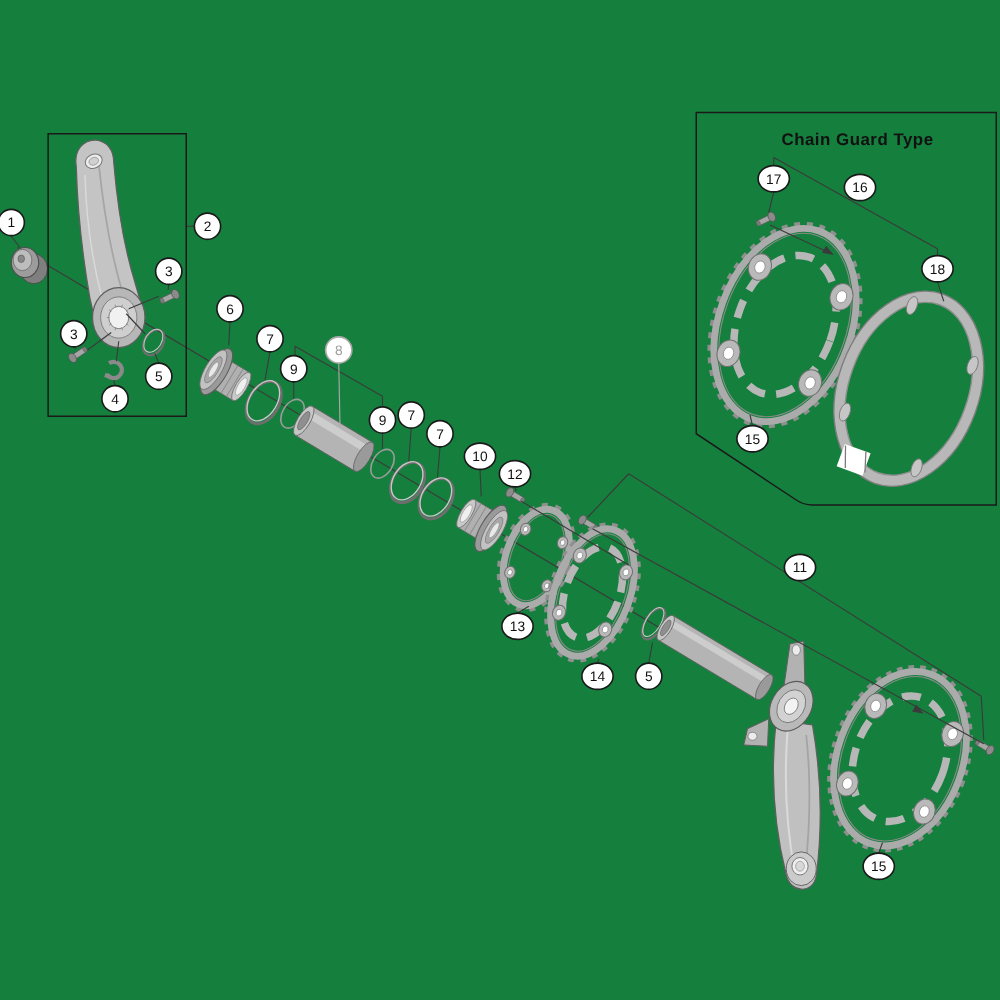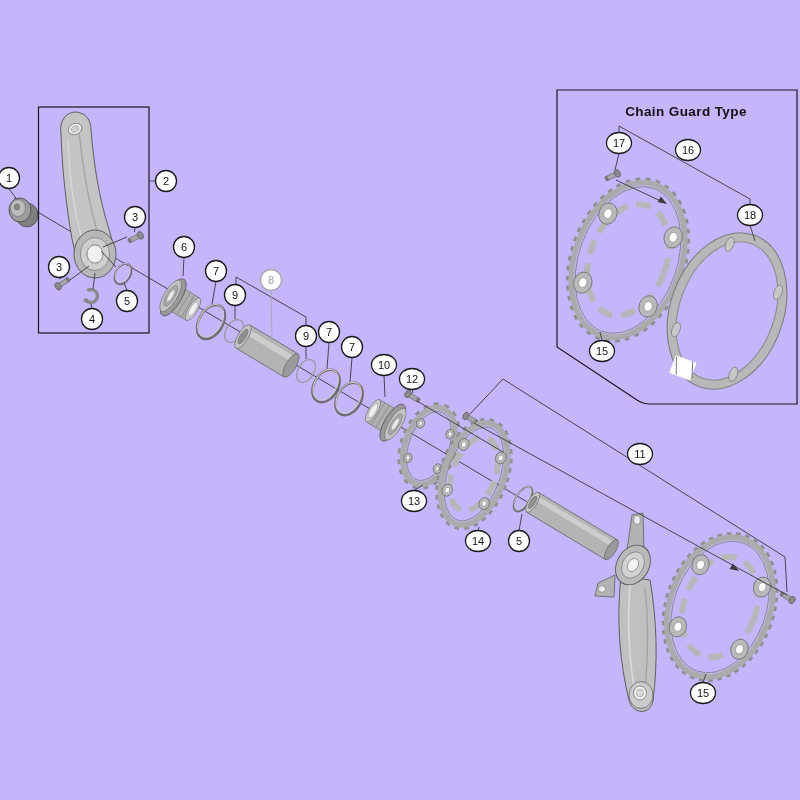--- a/index.html
+++ b/index.html
@@ -1,16 +1,16 @@
 <!DOCTYPE html>
 <html><head>
 <meta charset="utf-8">
 <style>
   html,body{margin:0;padding:0;background:#ffffff;}
-  .stage{position:relative;width:800px;height:800px;background:#c4b5fd;overflow:hidden;
+  .stage{position:relative;width:800px;height:800px;background:#15803d;overflow:hidden;
          font-family:"Liberation Sans",sans-serif;}
   svg text{font-family:"Liberation Sans",sans-serif;}
   .box-title{font-size:13.5px;font-weight:bold;fill:#111;letter-spacing:.4px;}
   .callout-num{font-size:11px;fill:#111;}
   .callout-num.muted{fill:#9f9f9f;}
 </style>
 </head>
 <body>
 
 <div class="stage">

